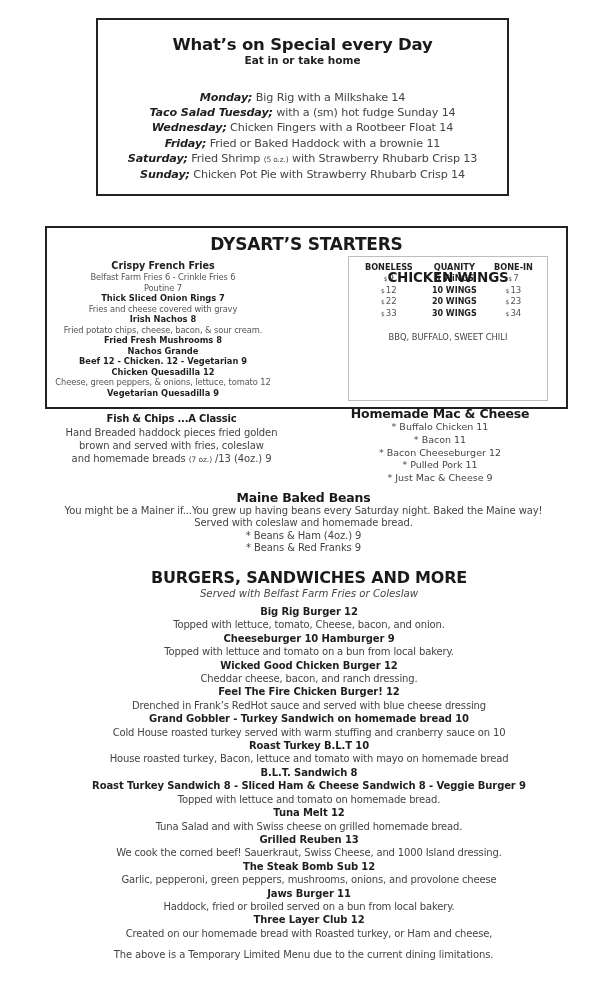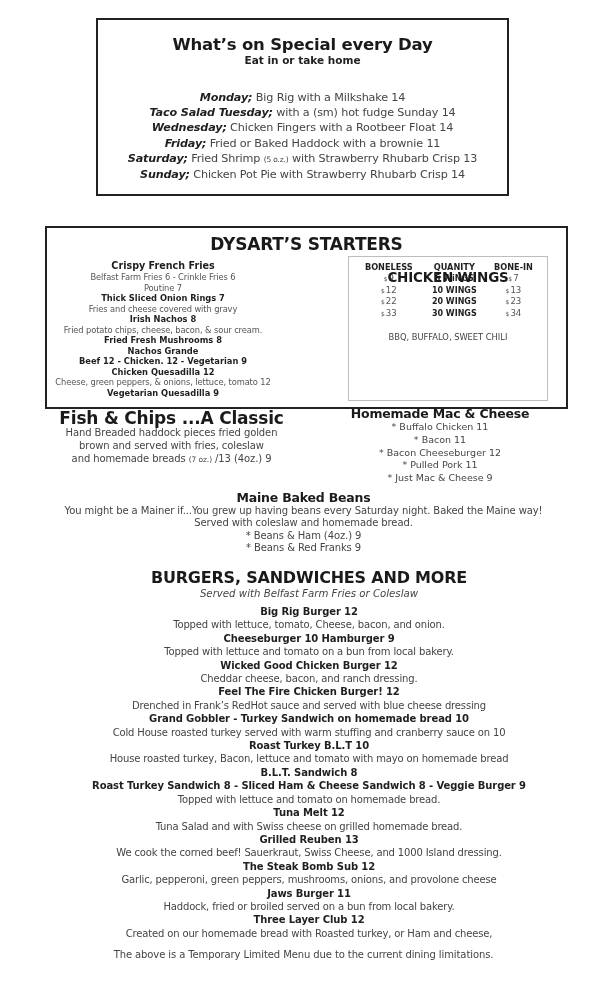--- a/index.html
+++ b/index.html
@@ -48,21 +48,21 @@
   #wings td { font-size: 8.6px; color: #555; text-align: center; padding: 0; line-height: 11.5px; }
   #wings td.q { font-weight: bold; color: #1f1f1f; font-size: 8px; }
   #wings .dollar { font-size: 6px; margin-right: 1px; }
   #wings .sauces { font-size: 8.3px; color: #444; text-align: center; margin-top: 13px; }
 
   
   .sec-title { font-weight: bold; color: #1a1a1a; white-space: nowrap; }
   .line { color: #444; white-space: nowrap; }
 
   #fish { position: absolute; left: 40px; width: 263px; top: 411px; text-align: center; }
-  #fish .sec-title { font-size: 17px; line-height: 15px; letter-spacing: -0.2px; }
+  #fish .sec-title { font-size: 10px; line-height: 15px; letter-spacing: -0.2px; }
   #fish .line { font-size: 10px; line-height: 13px; letter-spacing: -0.1px; }
 
   #mac { position: absolute; left: 340px; width: 200px; top: 406px; text-align: center; }
   #mac .sec-title { font-size: 12.5px; line-height: 15px; letter-spacing: -0.2px; }
   #mac .line { font-size: 9.5px; line-height: 12.8px; }
 
   #beans { position: absolute; left: 0; width: 607px; top: 490px; text-align: center; }
   #beans .sec-title { font-size: 12.5px; line-height: 15px; letter-spacing: -0.2px; }
   #beans .line { font-size: 10px; line-height: 12.4px; letter-spacing: -0.1px; text-align: center; }
 

